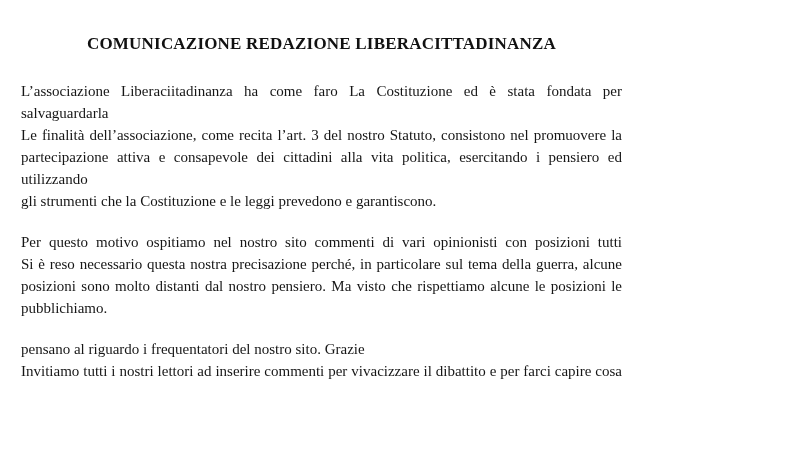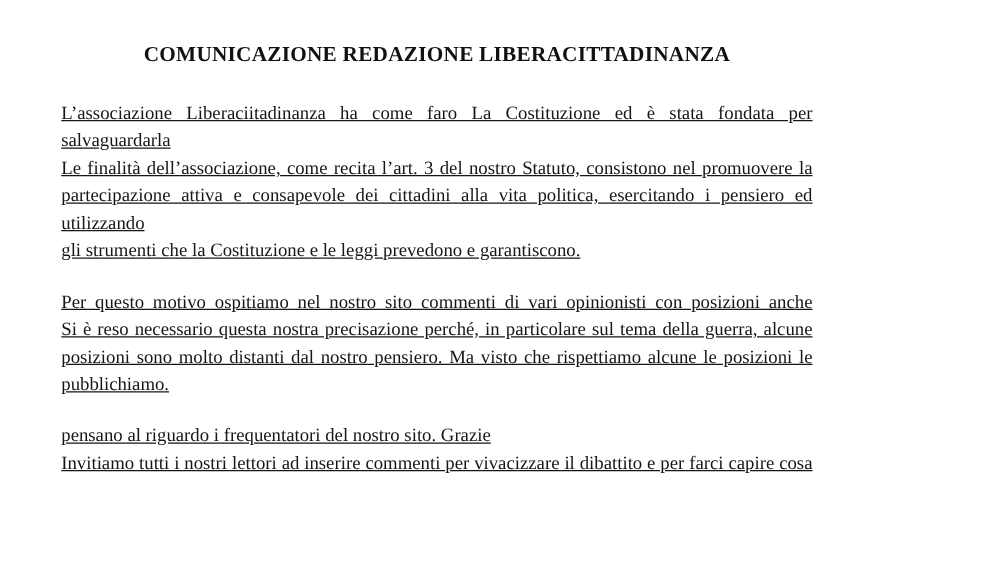--- a/index.html
+++ b/index.html
@@ -8,36 +8,34 @@
     background: #ffffff;
   }
   .page {
     position: relative;
     width: 644px;
     height: 466px;
     background: #ffffff;
     overflow: hidden;
     font-family: "Liberation Serif", serif;
     color: #161616;
-    margin-left: 28px;
   }
   .doc-title {
     margin: 34px 22px 26px 21px;
     font-size: 17px;
     font-weight: bold;
     line-height: 20px;
     text-align: center;
     letter-spacing: 0.2px;
     color: #111111;
   }
   .doc-body {
     margin: 0 22px 0 21px;
     font-size: 15px;
     line-height: 22px;
-    text-decoration: underline;
   }
   .paragraph {
     margin: 0;
   }
   .paragraph.gap {
     margin-top: 19px;
   }
   .line {
     text-align: justify;
     text-align-last: justify;
@@ -54,21 +52,21 @@
   <div class="doc-body" id="doc-body">
       <div class="paragraph">
         <div class="line">L’associazione Liberaciitadinanza ha come faro La Costituzione ed è stata fondata per salvaguardarla</div>
       </div>
       <div class="paragraph">
         <div class="line">Le finalità dell’associazione, come recita l’art. 3 del nostro Statuto, consistono nel promuovere la</div>
         <div class="line">partecipazione attiva e consapevole dei cittadini alla vita politica, esercitando i pensiero ed utilizzando</div>
         <div class="line last">gli strumenti che la Costituzione e le leggi prevedono e garantiscono.</div>
       </div>
       <div class="paragraph gap">
-        <div class="line">Per questo motivo ospitiamo nel nostro sito commenti di vari opinionisti con posizioni anche</div>
+        <div class="line">Per questo motivo ospitiamo nel nostro sito commenti di vari opinionisti con posizioni tutti</div>
       </div>
       <div class="paragraph">
         <div class="line">Si è reso necessario questa nostra precisazione perché, in particolare sul tema della guerra, alcune</div>
         <div class="line">posizioni sono  molto distanti dal nostro pensiero. Ma visto che rispettiamo alcune le posizioni le</div>
         <div class="line last">pubblichiamo.</div>
       </div>
       <div class="paragraph gap">
         <div class="line last">pensano al riguardo i frequentatori del nostro sito. Grazie</div>
         <div class="line">Invitiamo tutti i nostri lettori ad inserire commenti per vivacizzare il dibattito e per farci capire cosa</div>
       </div>

